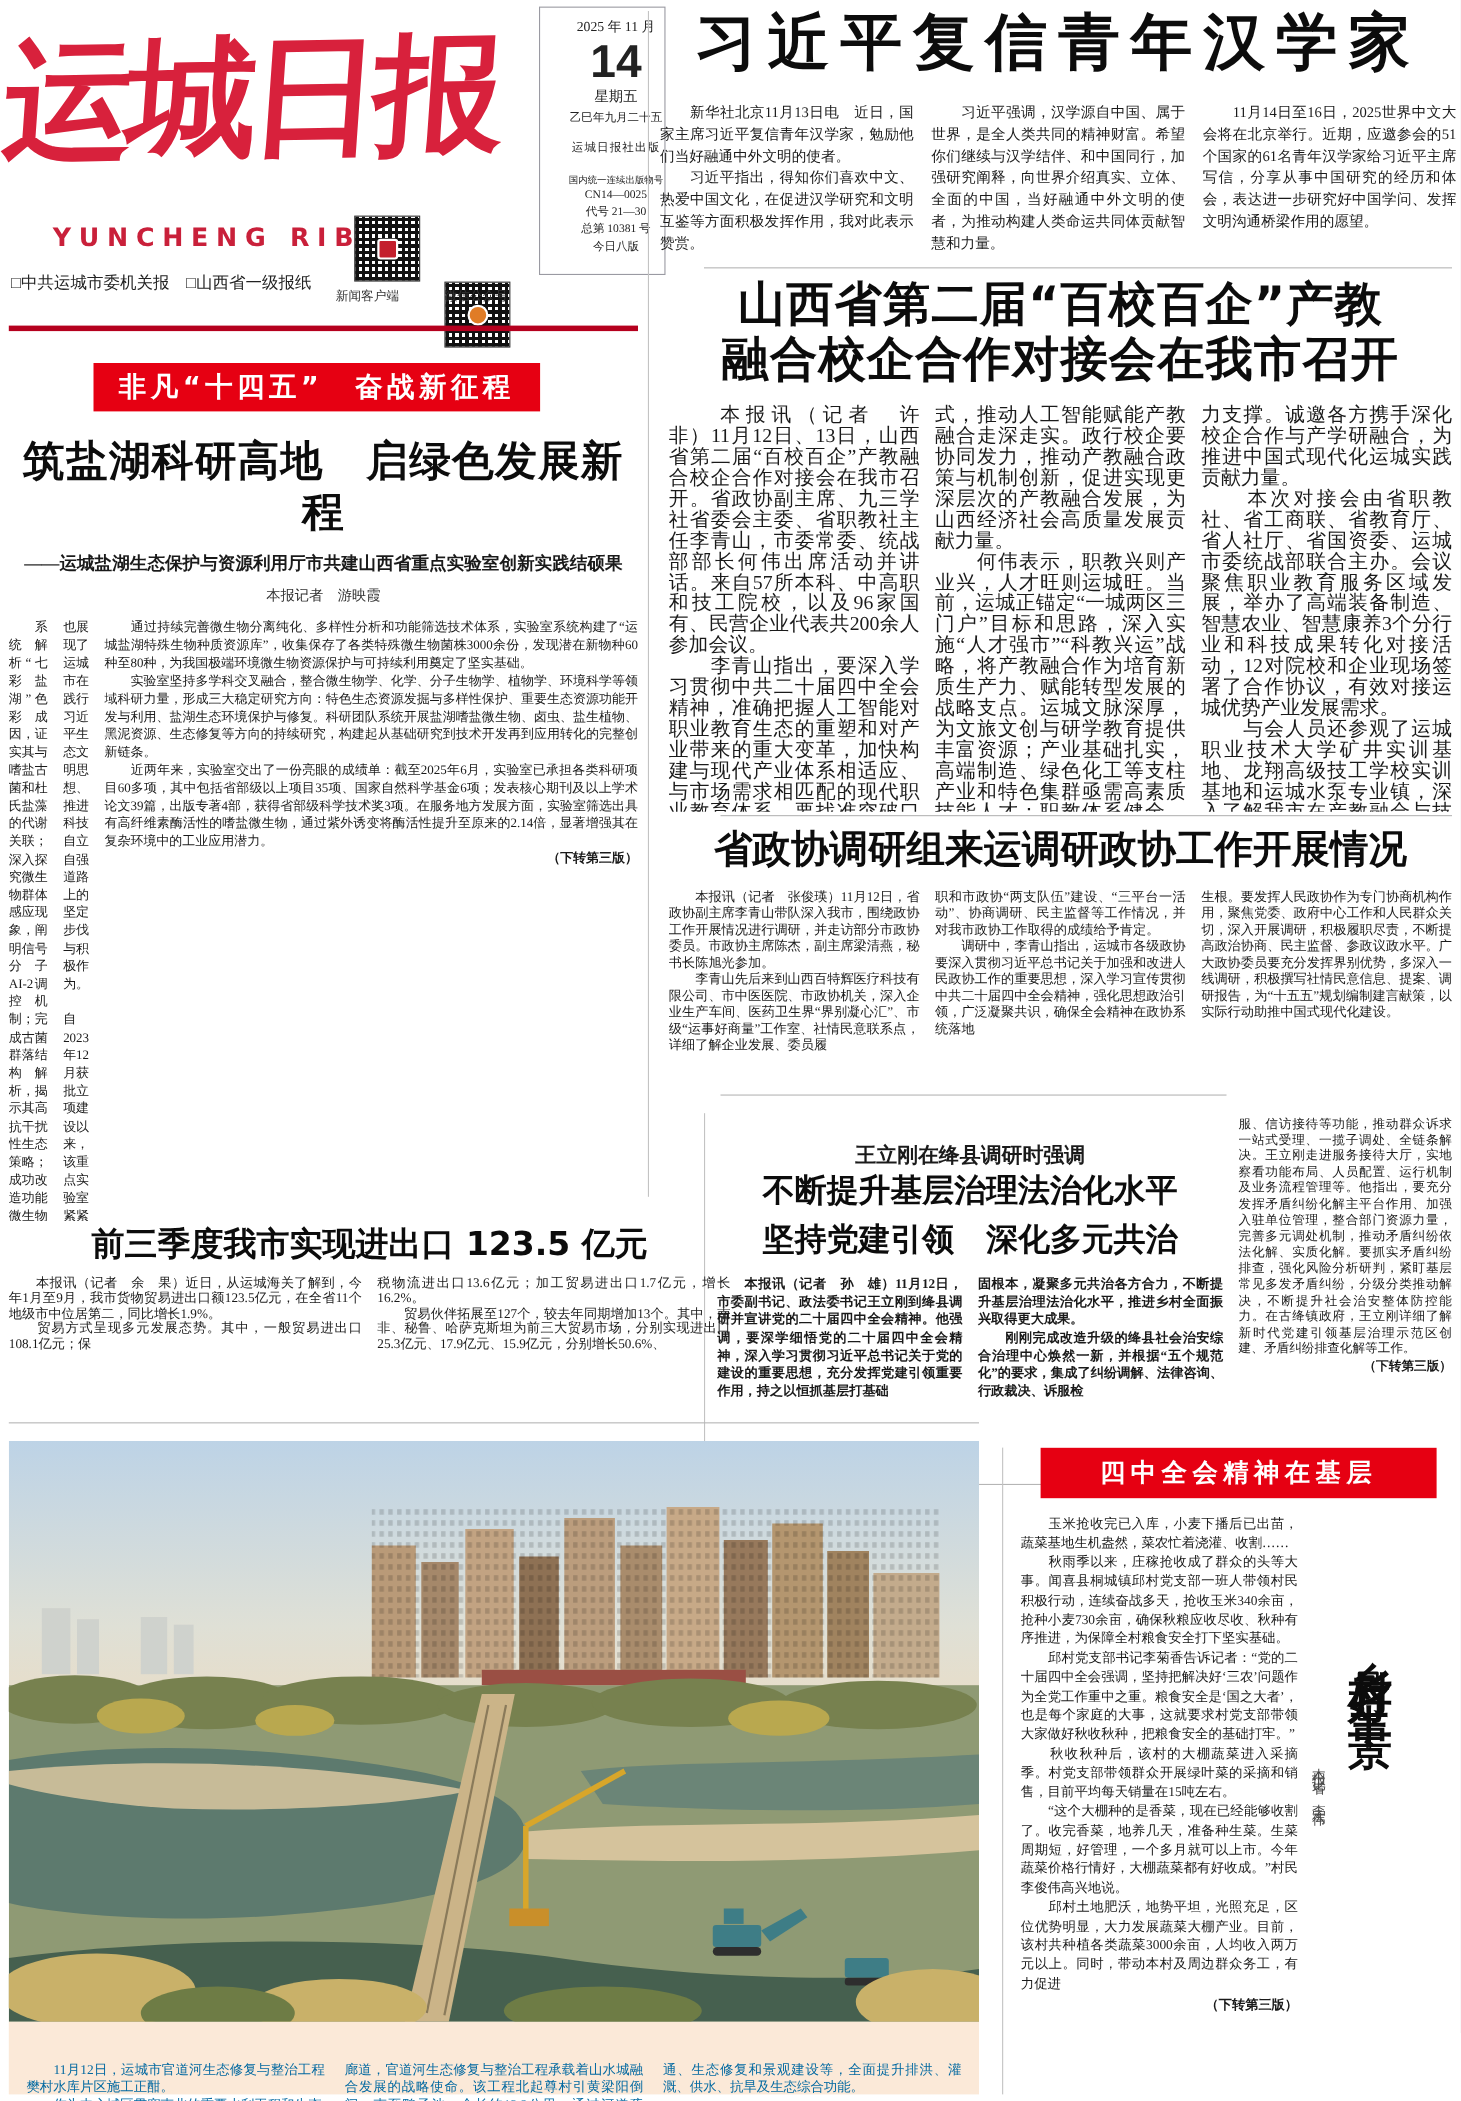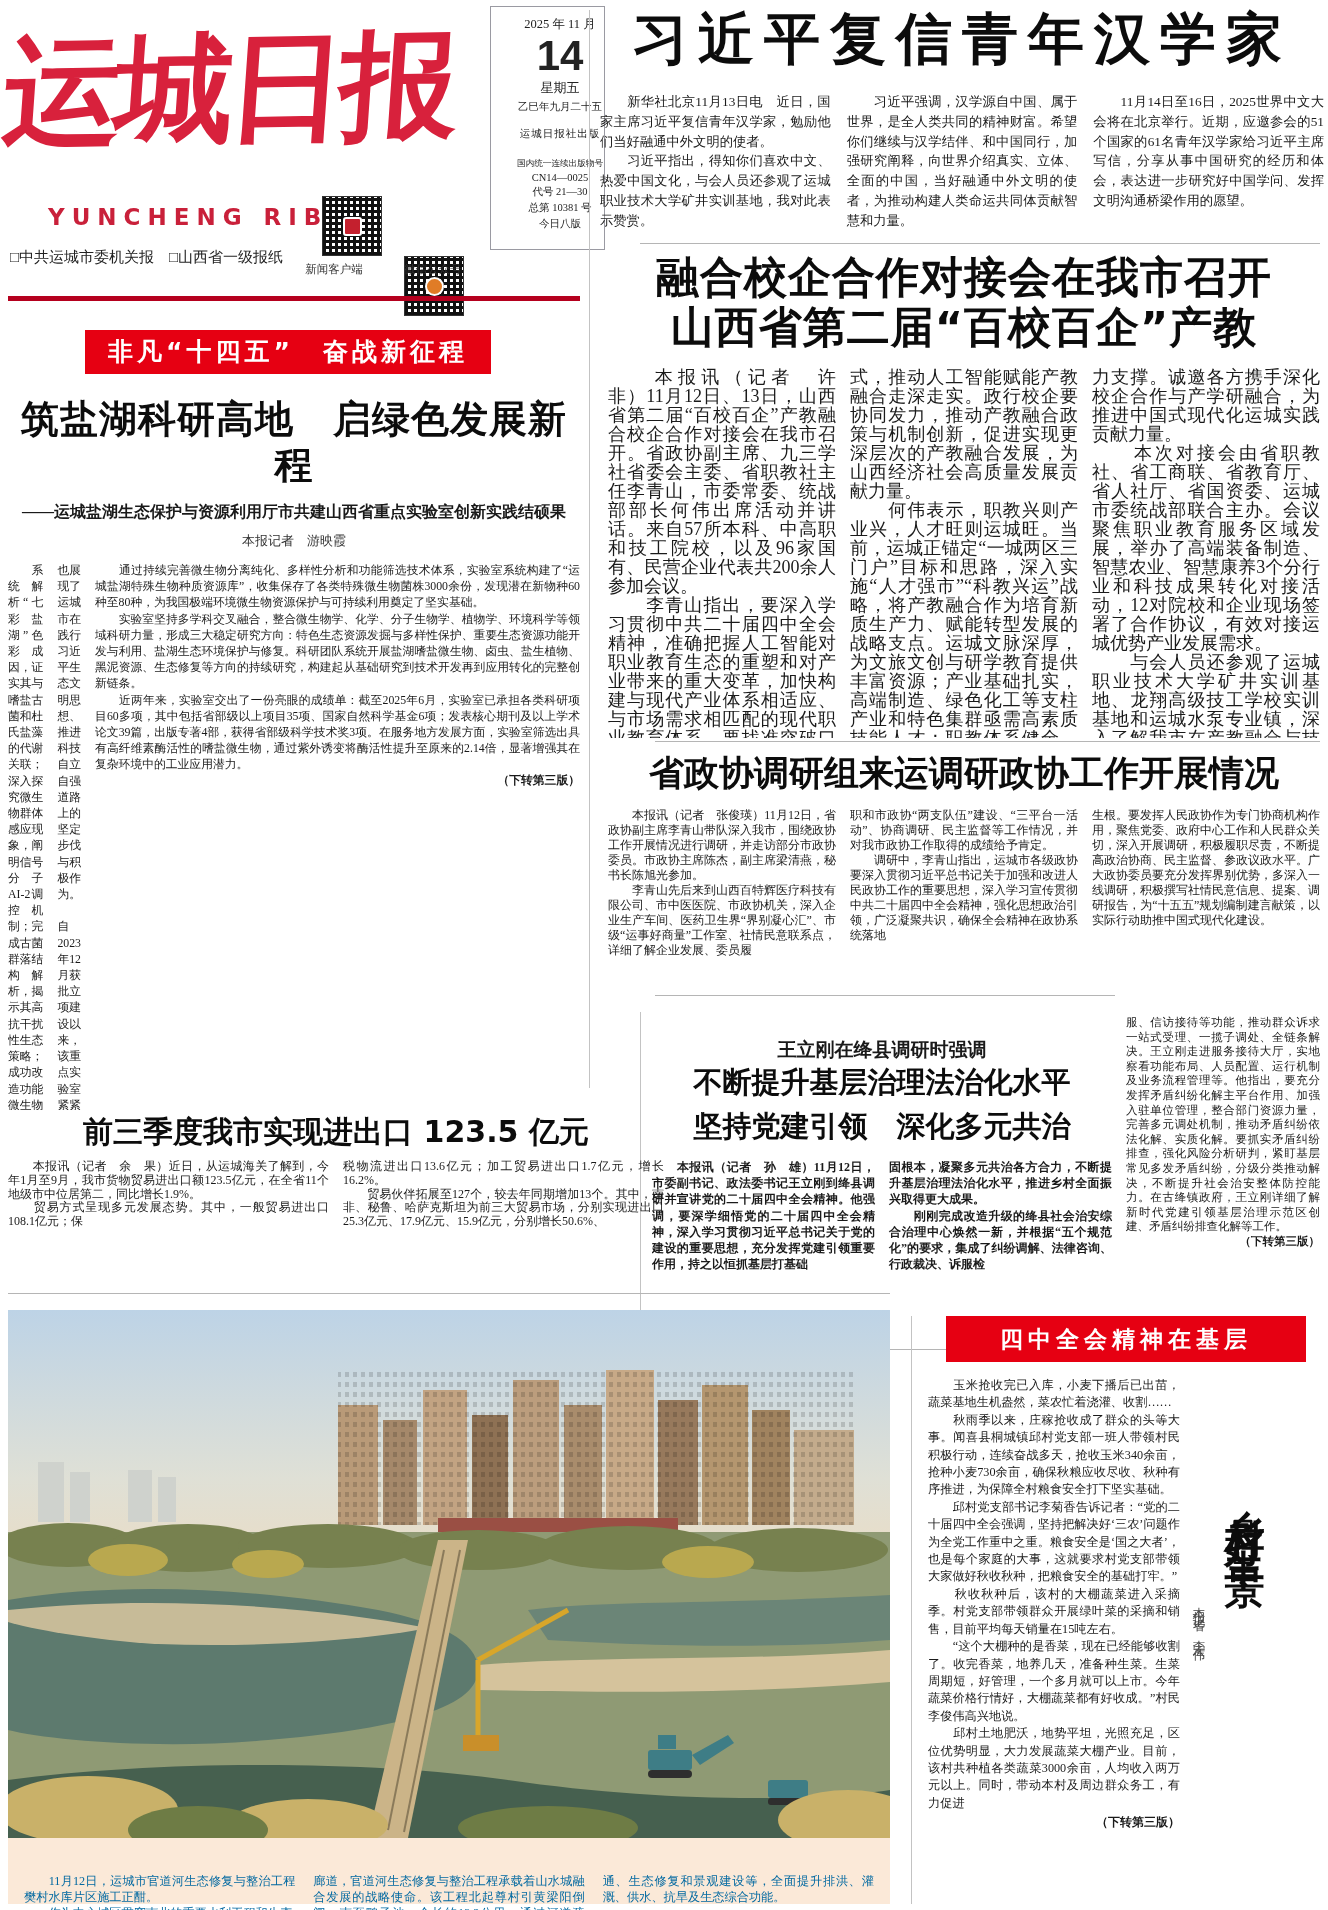--- a/index.html
+++ b/index.html
@@ -104,30 +104,30 @@
       <div class="db-small">今日八版</div>
     </div>
   </div>
   <div class="abs rule-red" style="left:8px;top:296px;width:572px;height:5px;"></div>
   <div class="abs vrule" style="left:589px;top:10px;height:1078px;"></div>
 
   <div class="abs a-xi" style="left:600px;top:6px;width:724px;">
     <div class="hd h-xi">习近平复信青年汉学家</div>
     <div class="cols" style="margin-top:20px;">
       <div class="col">　　新华社北京11月13日电　近日，国家主席习近平复信青年汉学家，勉励他们当好融通中外文明的使者。
-　　习近平指出，得知你们喜欢中文、热爱中国文化，与会人员还参观了运城职业技术大学矿井实训基地，我对此表示赞赏。</div>
+　　习近平指出，得知你们喜欢中文、热爱中国文化，在促进汉学研究和文明互鉴等方面积极发挥作用，我对此表示赞赏。</div>
       <div class="col">　　习近平强调，汉学源自中国、属于世界，是全人类共同的精神财富。希望你们继续与汉学结伴、和中国同行，加强研究阐释，向世界介绍真实、立体、全面的中国，当好融通中外文明的使者，为推动构建人类命运共同体贡献智慧和力量。</div>
       <div class="col">　　11月14日至16日，2025世界中文大会将在北京举行。近期，应邀参会的51个国家的61名青年汉学家给习近平主席写信，分享从事中国研究的经历和体会，表达进一步研究好中国学问、发挥文明沟通桥梁作用的愿望。</div>
     </div>
   </div>
   <div class="abs hrule" style="left:640px;top:243px;width:680px;"></div>
 
   <div class="abs a-bx" style="left:608px;top:252px;width:712px;height:486px;overflow:hidden;">
+    <div class="hd h-bx">山西省第二届“百校百企”产教</div>
     <div class="hd h-bx">融合校企合作对接会在我市召开</div>
-    <div class="hd h-bx">山西省第二届“百校百企”产教</div>
     <div class="cols" style="margin-top:16px;">
       <div class="col">　　本报讯（记者　许　非）11月12日、13日，山西省第二届“百校百企”产教融合校企合作对接会在我市召开。省政协副主席、九三学社省委会主委、省职教社主任李青山，市委常委、统战部部长何伟出席活动并讲话。来自57所本科、中高职和技工院校，以及96家国有、民营企业代表共200余人参加会议。
 　　李青山指出，要深入学习贯彻中共二十届四中全会精神，准确把握人工智能对职业教育生态的重塑和对产业带来的重大变革，加快构建与现代产业体系相适应、与市场需求相匹配的现代职业教育体系。要找准突破口和着力点，共建高水平人工智能赋能的教学创新平台、专业教学资源和个性化人才培养模</div>
       <div class="col">式，推动人工智能赋能产教融合走深走实。政行校企要协同发力，推动产教融合政策与机制创新，促进实现更深层次的产教融合发展，为山西经济社会高质量发展贡献力量。
 　　何伟表示，职教兴则产业兴，人才旺则运城旺。当前，运城正锚定“一城两区三门户”目标和思路，深入实施“人才强市”“科教兴运”战略，将产教融合作为培育新质生产力、赋能转型发展的战略支点。运城文脉深厚，为文旅文创与研学教育提供丰富资源；产业基础扎实，高端制造、绿色化工等支柱产业和特色集群亟需高素质技能人才；职教体系健全，已构建起完善的职教体系和“订单式”培养模式，为产教互动提供有</div>
       <div class="col">力支撑。诚邀各方携手深化校企合作与产学研融合，为推进中国式现代化运城实践贡献力量。
 　　本次对接会由省职教社、省工商联、省教育厅、省人社厅、省国资委、运城市委统战部联合主办。会议聚焦职业教育服务区域发展，举办了高端装备制造、智慧农业、智慧康养3个分行业和科技成果转化对接活动，12对院校和企业现场签署了合作协议，有效对接运城优势产业发展需求。
 　　与会人员还参观了运城职业技术大学矿井实训基地、龙翔高级技工学校实训基地和运城水泵专业镇，深入了解我市在产教融合与技能人才培养方面的实践成果。</div>
     </div>
   </div>

